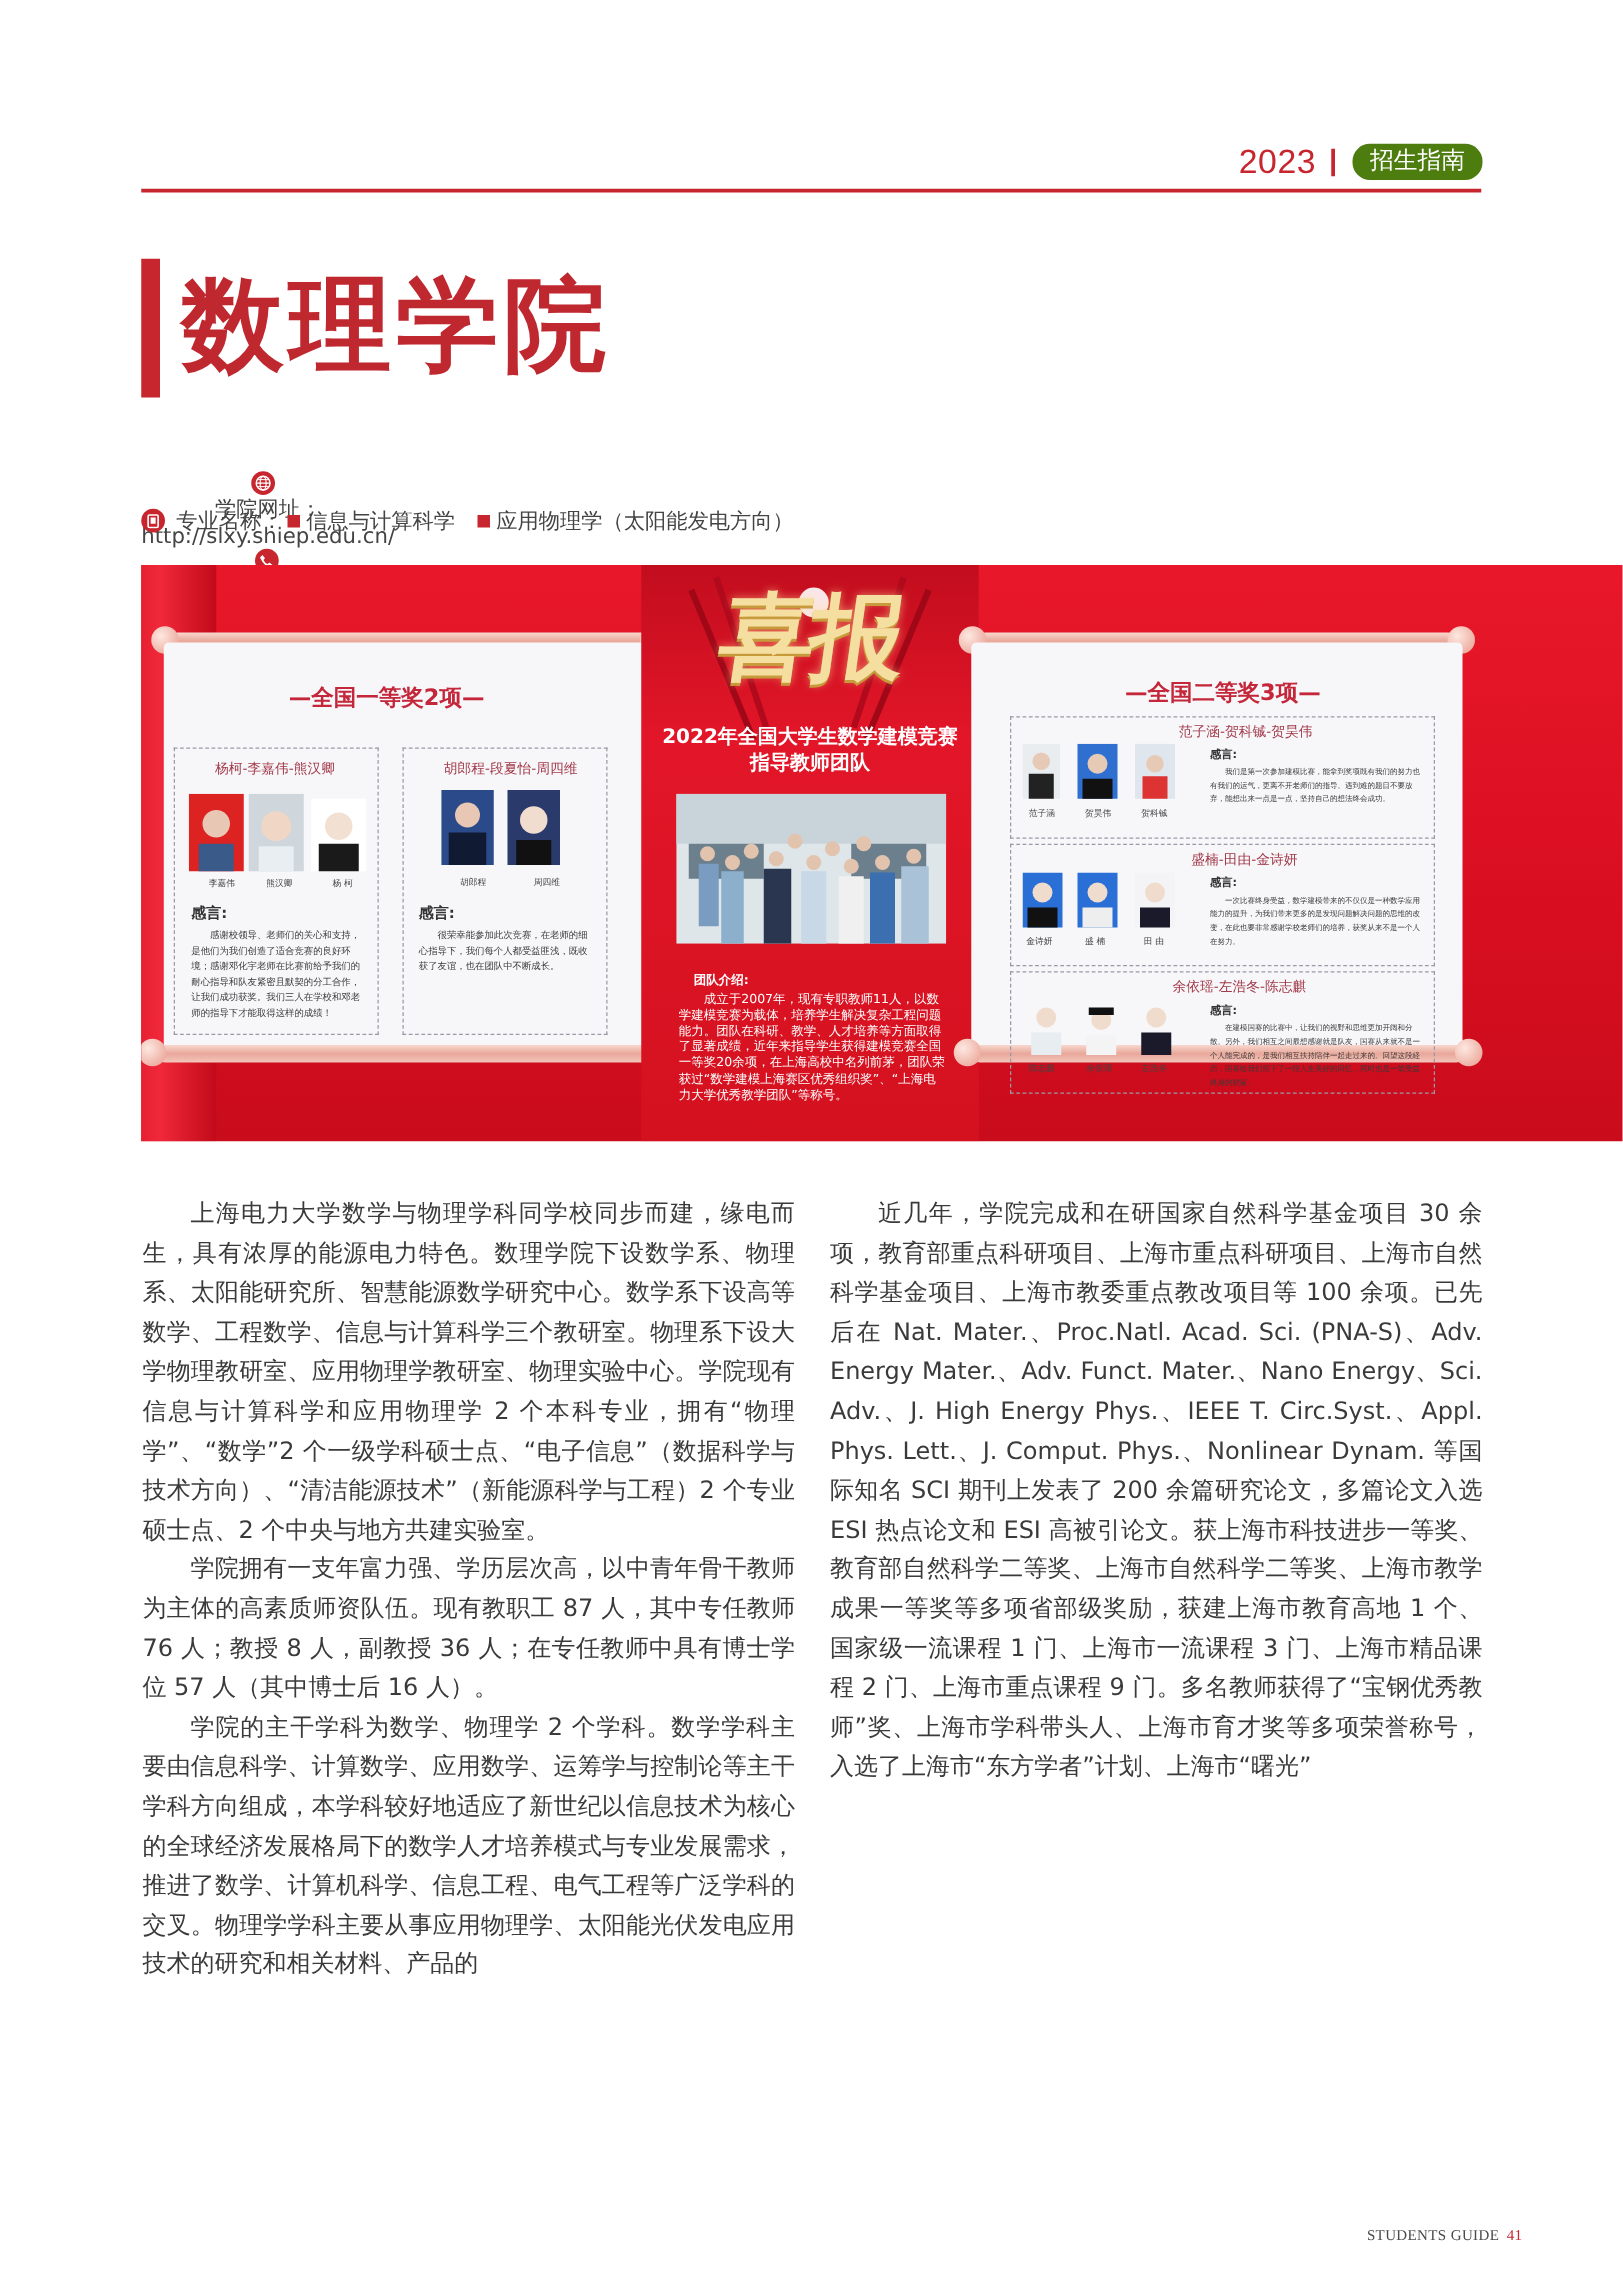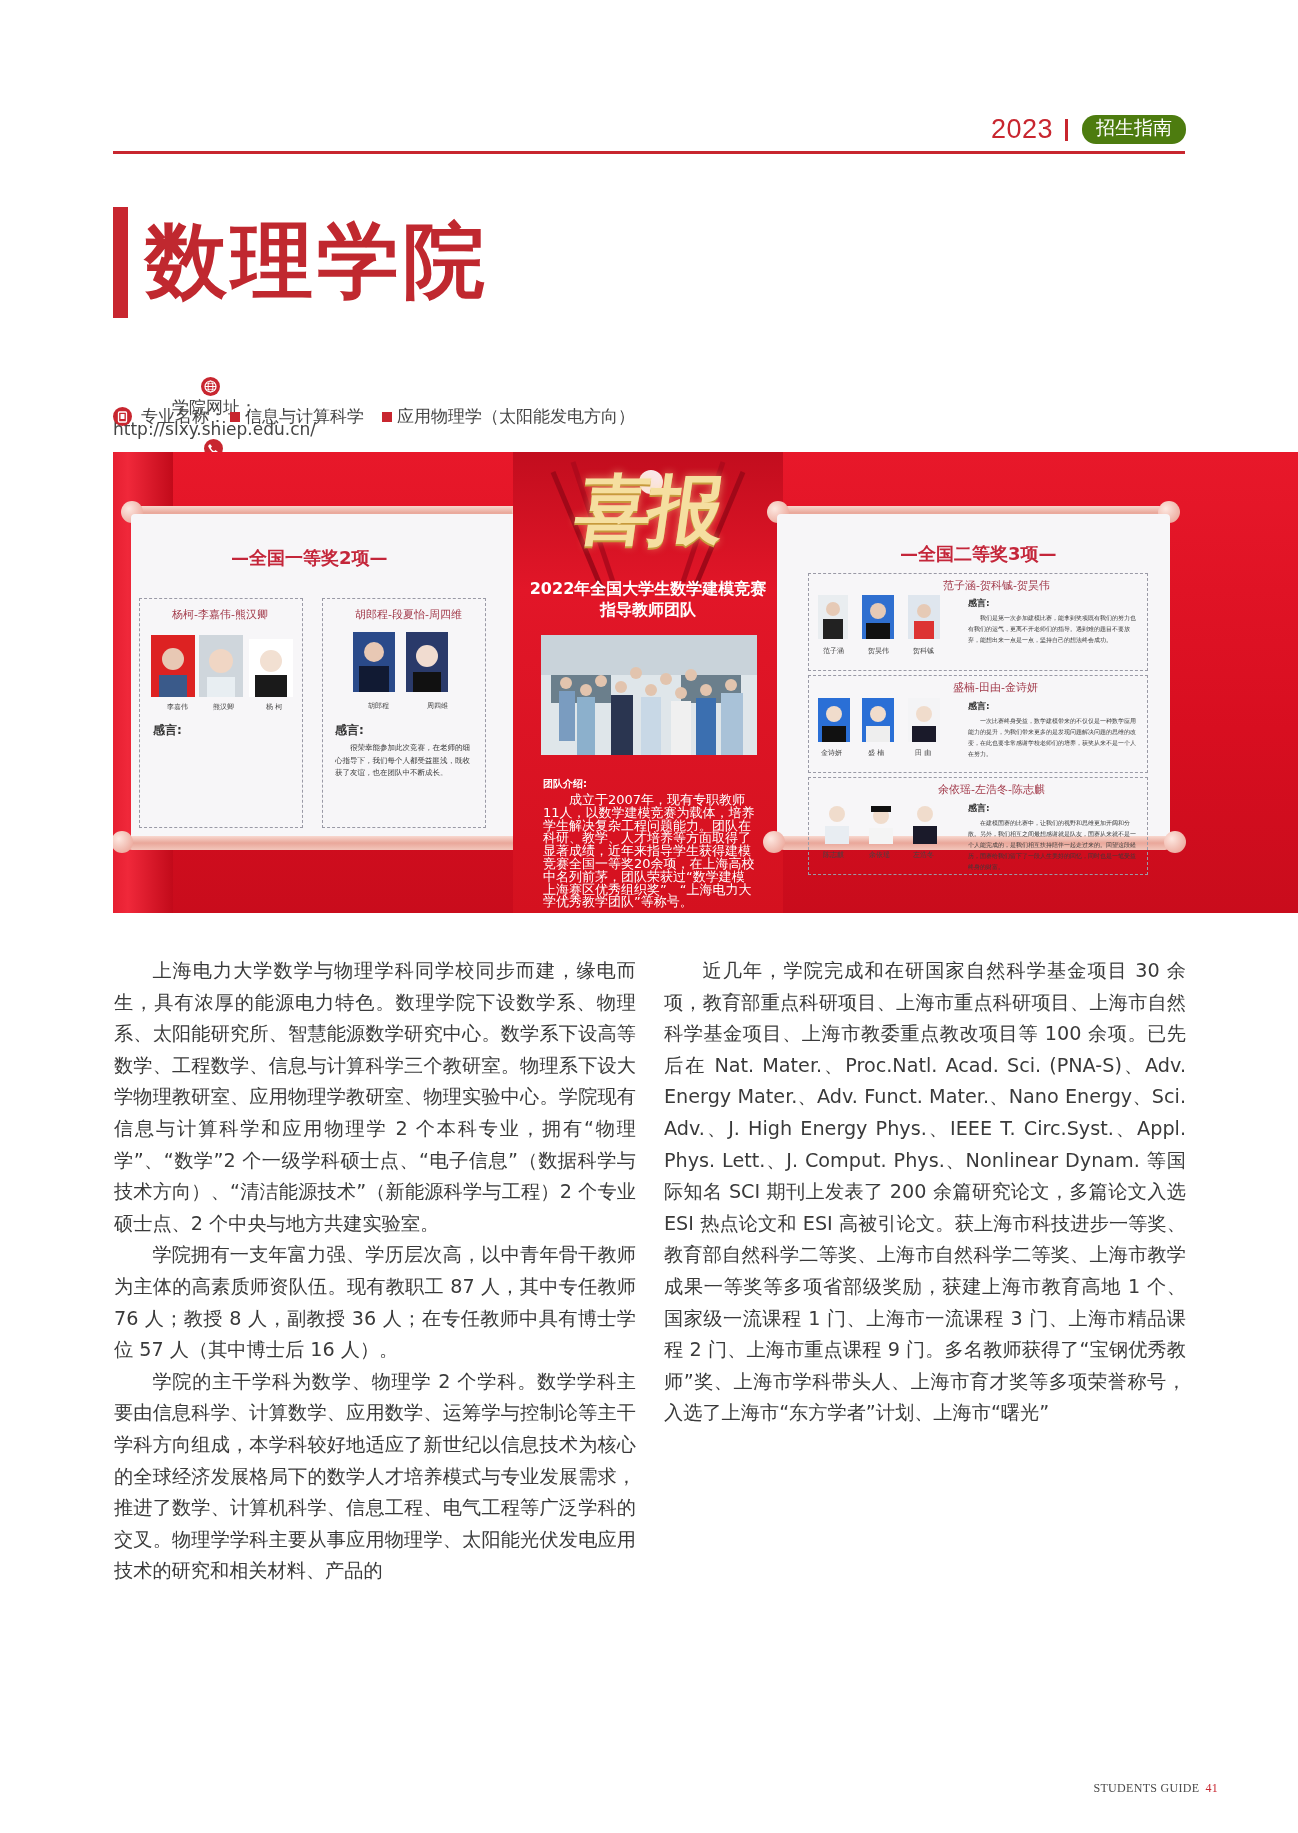--- a/index.html
+++ b/index.html
@@ -37,21 +37,21 @@
   .cap { position:absolute; font-size:7px; color:#444; white-space:nowrap; }
   .gy { position:absolute; font-size:12px; font-weight:bold; color:#333; }
   .gytxt { position:absolute; font-size:7.5px; line-height:12.5px; color:#3a3a3a; text-indent:2em; }
   .center-panel { position:absolute; left:400px; top:0; width:270px; height:461px;
                   background:linear-gradient(180deg,#c20d1e,#e21628 30%,#d4111f); }
   .xibao { position:absolute; left:463px; top:8px; font-family:"DejaVu Serif",serif; font-weight:bold; font-size:76px;
            color:#f5dfa0; text-shadow:0 2px 0 #c79a3c, 0 0 8px rgba(255,220,150,.6); letter-spacing:-4px; transform:skewX(-8deg); }
   .comp-title { position:absolute; left:400px; width:270px; text-align:center; color:#fff; font-size:16px; font-weight:bold; }
   .group-photo { position:absolute; left:541px; top:635px; }
   .team-h { position:absolute; left:542px; top:774px; color:#fff; font-size:10px; font-weight:bold; }
-  .team-txt { position:absolute; left:542px; top:790px; width:214px; color:#fff; font-size:13px; line-height:12.8px; text-indent:2em; }
+  .team-txt { position:absolute; left:542px; top:790px; width:214px; color:#fff; font-size:10px; line-height:12.8px; text-indent:2em; }
 
   .col { position:absolute; top:955px; font-size:19.2px; line-height:31.6px; color:#3a3a3a; text-align:justify; }
   .col.left { left:114px; width:522px; }
   .col.right { left:664px; width:522px; }
   .col p { text-indent:2em; }
   .col p.cont { text-indent:0; }
 
   .footer { position:absolute; right:80px; top:1781px; font-family:"Liberation Serif","DejaVu Serif",serif; font-size:12px; color:#4a4a4a; letter-spacing:0.3px; }
   .footer .pg { color:#c8262f; margin-left:6px; }
 </style>
@@ -125,20 +125,21 @@
         <rect x="56" y="42" width="28" height="20" fill="#e8eef2"></rect>
     <rect x="98" y="4" width="44" height="58" fill="#fff"></rect>
         <circle cx="120" cy="26" r="11" fill="#f2e0d2"></circle>
         <rect x="104" y="40" width="32" height="22" fill="#1a1a1a"></rect>
       </svg>
   </div>
   <div class="cap" style="left:54px;top:250px;">李嘉伟</div>
   <div class="cap" style="left:100px;top:250px;">熊汉卿</div>
   <div class="cap" style="left:153px;top:250px;">杨 柯</div>
   <div class="gy" style="left:40px;top:270px;">感言:</div>
+  <div class="gytxt" style="left:40px;top:290px;width:140px;">感谢校领导、老师们的关心和支持，是他们为我们创造了适合竞赛的良好环境；感谢邓化宇老师在比赛前给予我们的耐心指导和队友紧密且默契的分工合作，让我们成功获奖。我们三人在学校和邓老师的指导下才能取得这样的成绩！</div>
 
   <div class="card" style="left:209px;top:146px;width:164px;height:230px;"></div>
   <div class="card-names" style="left:242px;top:155px;">胡郎程-段夏怡-周四维</div>
   <div class="photo" style="left:240px;top:180px;">
     <svg width="100" height="62">
         <rect x="0" y="0" width="42" height="60" fill="#2a4a8a"></rect>
         <circle cx="21" cy="20" r="10" fill="#e8c8b4"></circle>
         <rect x="6" y="34" width="30" height="26" fill="#111a33"></rect>
     <rect x="53" y="0" width="42" height="60" fill="#2a3a6a"></rect>
         <circle cx="74" cy="24" r="11" fill="#f1dcd0"></circle>
@@ -184,21 +185,21 @@
           <rect x="18" y="56" width="16" height="50" fill="#7a9cc0"></rect>
           <rect x="36" y="62" width="18" height="58" fill="#8cb0cc"></rect>
           <rect x="70" y="60" width="22" height="60" fill="#2a3550"></rect>
           <rect x="100" y="62" width="20" height="58" fill="#c8d8e6"></rect>
           <rect x="130" y="66" width="20" height="54" fill="#f0f0f0"></rect>
           <rect x="155" y="63" width="20" height="57" fill="#3b6fb0"></rect>
           <rect x="180" y="58" width="22" height="62" fill="#a9c2d8"></rect>
         </g>
     </svg>
   </div>
-  <div class="team-h" style="left:430px;top:325px;text-align:right;">团队介绍:</div>
+  <div class="team-h" style="left:442px;top:325px;text-align:right;">团队介绍:</div>
   <div class="team-txt" style="left:430px;top:342px;">成立于2007年，现有专职教师11人，以数学建模竞赛为载体，培养学生解决复杂工程问题能力。团队在科研、教学、人才培养等方面取得了显著成绩，近年来指导学生获得建模竞赛全国一等奖20余项，在上海高校中名列前茅，团队荣获过“数学建模上海赛区优秀组织奖”、“上海电力大学优秀教学团队”等称号。</div>
 
   <div class="rod" style="left:668px;top:54px;width:385px;"></div>
   <div class="scroll" style="left:664px;top:62px;width:393px;height:325px;"></div>
   <div class="rod" style="left:664px;top:384px;width:395px;"></div>
   <div class="sec-title" style="left:787px;top:90px;">—全国二等奖3项—</div>
 
   <div class="card" style="left:695px;top:121px;width:340px;height:98px;"></div>
   <div class="card-names" style="left:830px;top:126px;">范子涵-贺科铖-贺昊伟</div>
   <div class="photo" style="left:705px;top:143px;">

